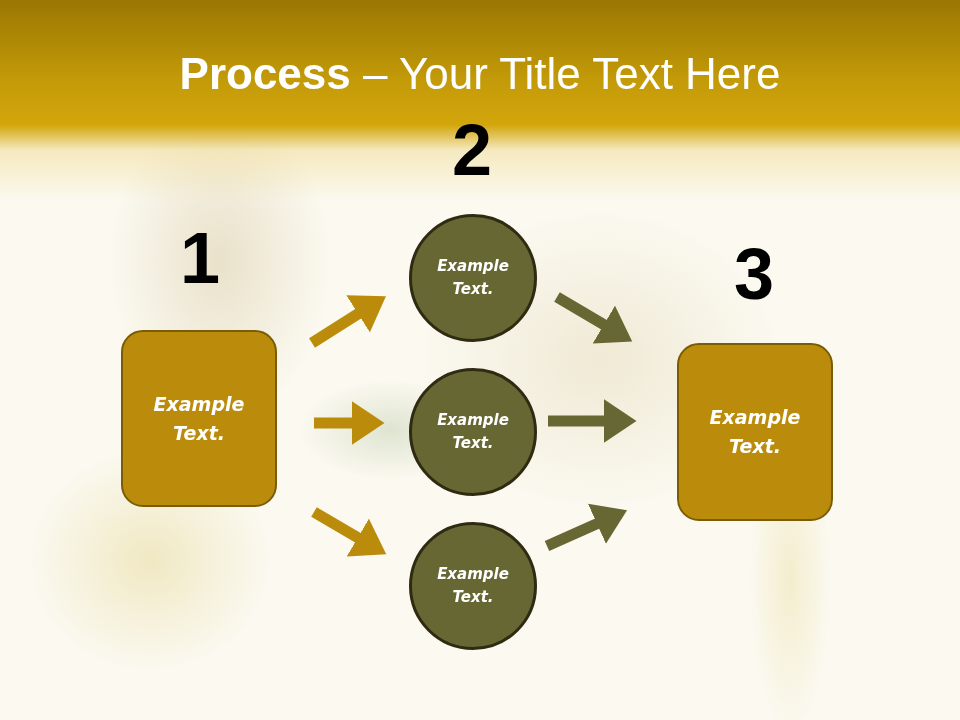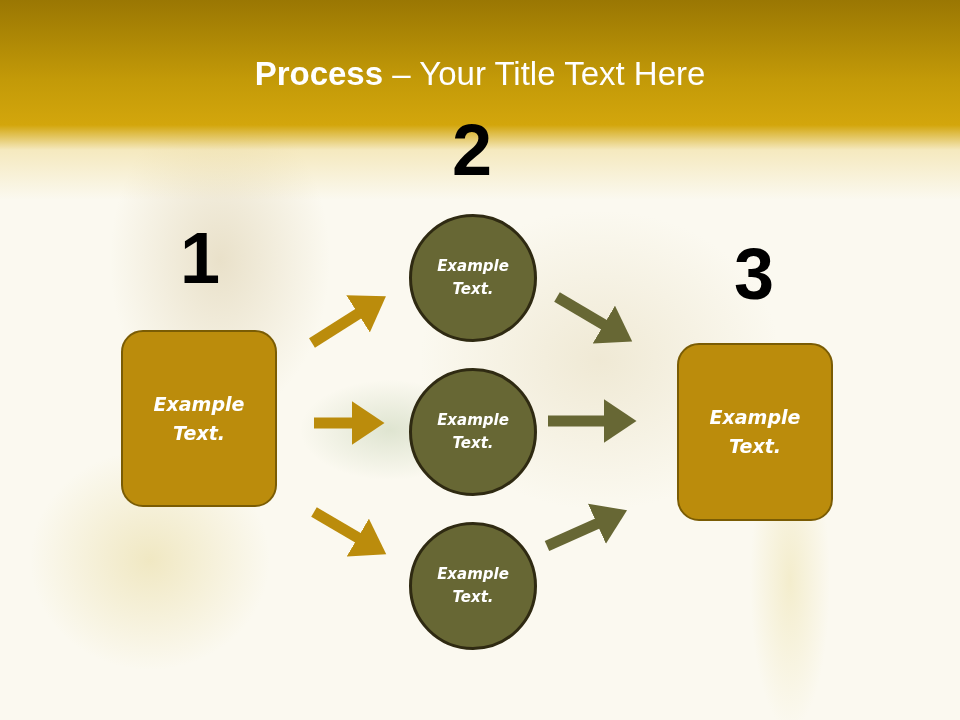--- a/index.html
+++ b/index.html
@@ -9,21 +9,21 @@
     background:
       radial-gradient(ellipse 110px 160px at 220px 260px, rgba(200,180,130,0.35), rgba(200,180,130,0) 100%),
       radial-gradient(ellipse 120px 110px at 150px 560px, rgba(220,200,110,0.35), rgba(220,200,110,0) 100%),
       radial-gradient(ellipse 180px 150px at 600px 360px, rgba(230,220,190,0.55), rgba(230,220,190,0) 100%),
       radial-gradient(ellipse 90px 50px at 390px 430px, rgba(170,190,150,0.35), rgba(170,190,150,0) 100%),
       radial-gradient(ellipse 40px 150px at 790px 580px, rgba(230,215,140,0.35), rgba(230,215,140,0) 100%),
       #fbf9f0; }
   .header { position:absolute; left:0; top:0; width:960px; height:200px;
     background: linear-gradient(to bottom, #9a7703 0px, #c39a08 80px, #d3a60c 125px, rgba(240,220,150,0.55) 150px, rgba(251,249,240,0) 200px); }
   .title { position:absolute; left:0; top:52px; width:960px; text-align:center; color:#fff;
-    font-family:"Liberation Sans", sans-serif; font-size:33px; line-height:44px; }
+    font-family:"Liberation Sans", sans-serif; font-size:44px; line-height:44px; }
   .title b { font-weight:bold; }
   .num { position:absolute; font-family:"Liberation Sans", sans-serif; font-weight:bold;
     font-size:72px; color:#000; line-height:72px; width:80px; text-align:center; }
   .sq { position:absolute; width:153px; height:176px; border-radius:22px; background:#bb8c0c;
     border:2.5px solid #7a5c04; display:flex; align-items:center; justify-content:center;
     color:#fff; font-style:italic; font-weight:bold; font-size:19px; text-align:center; line-height:29px;
     box-sizing:border-box; }
   .circ { position:absolute; width:128px; height:128px; border-radius:50%; background:#676734;
     border:3px solid #2f2a12; box-sizing:border-box; display:flex; align-items:center; justify-content:center;
     color:#fff; font-style:italic; font-weight:bold; font-size:15px; text-align:center; line-height:23px; }

